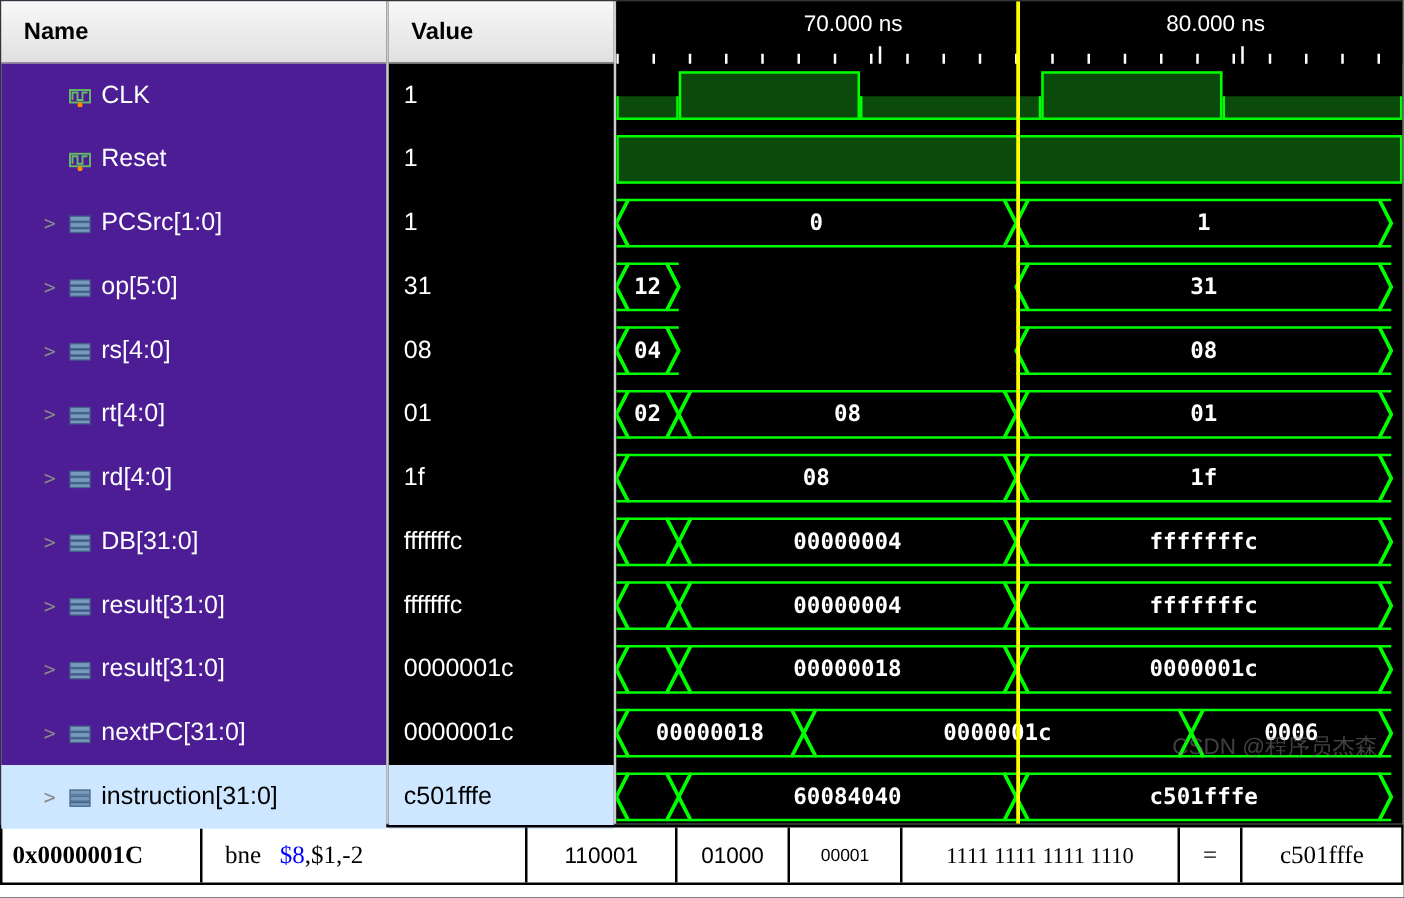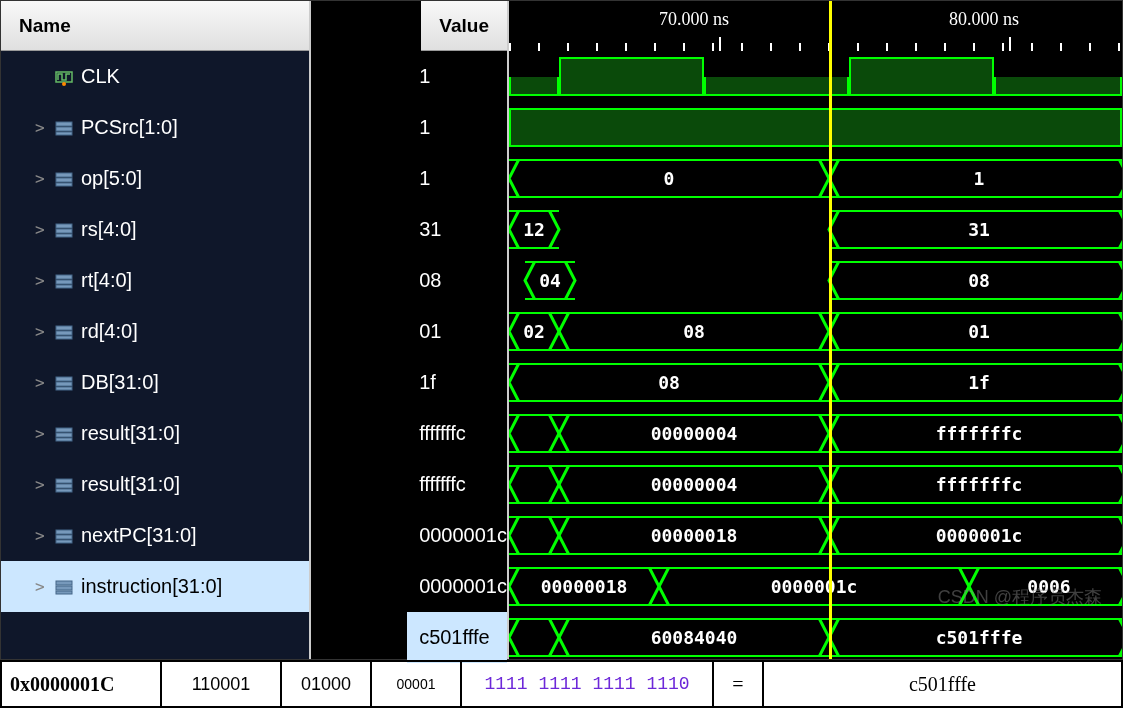--- a/index.html
+++ b/index.html
@@ -1,31 +1,31 @@
 <!DOCTYPE html>
 <html><head>
 <meta charset="utf-8">
 <style>
 * { margin: 0; padding: 0; box-sizing: border-box; }
 body { font-family: Arial, sans-serif; background: #fff; width: 1123px; }
 .container { display: flex; flex-direction: column; }
 .wave-viewer { display: flex; height: 660px; border: 1px solid #333; }
-.name-panel { width: 308px; background: #0f172a; display: flex; flex-direction: column; }
-.value-panel { width: 200px; background: #000; display: flex; flex-direction: column; border-left: 2px solid #ccc; border-right: 2px solid #ccc; align-items: flex-end; }
+.name-panel { width: 308px; background: #4c1d95; display: flex; flex-direction: column; }
+.value-panel { width: 184px; background: #000; display: flex; flex-direction: column; border-left: 2px solid #ccc; border-right: 2px solid #ccc; }
 .wave-panel { flex: 1; background: #000; position: relative; overflow: hidden; }
 .panel-header {
   background: linear-gradient(to bottom, #f8f8f8, #e0e0e0);
   border-bottom: 1px solid #999;
   padding: 14px 18px;
   font-weight: bold;
   font-size: 19px;
   color: #000;
   height: 50px;
 }
-.wave-header { background: #000; height: 50px; position: relative; color: #fff; font-family: Liberation Serif, serif; font-size: 18px; }
+.wave-header { background: #000; height: 50px; position: relative; color: #fff; font-family: Liberation Sans, sans-serif; font-size: 18px; }
 .tick-label { position: absolute; top: 8px; }
 .ruler { position: absolute; bottom: 0; left: 0; right: 0; height: 12px; }
 .tick { position: absolute; width: 2px; background: #fff; bottom: 0; }
 .signal-rows { flex: 1; display: flex; flex-direction: column; }
 .sig-row { height: 51px; display: flex; align-items: center; color: #fff; font-size: 20px; padding-left: 10px; font-family: Arial, sans-serif; position: relative; }
 .sig-row.highlighted { background: #cce7ff; color: #000; }
 .expand { color: #888; margin-right: 8px; font-size: 16px; font-family: monospace; width: 12px; }
 .sig-icon { margin-right: 8px; display: inline-flex; }
 .val-row { height: 51px; display: flex; align-items: center; color: #fff; font-size: 20px; padding-left: 12px; font-family: Arial, sans-serif; }
 .val-row.highlighted { background: #cce7ff; color: #000; }
@@ -56,20 +56,32 @@
             <span style="width:24px"></span>
             <span class="expand"></span>
             <span class="sig-icon">
               <svg width="18" height="18" viewBox="0 0 18 18">
                 <rect x="1" y="4" width="16" height="10" fill="none" stroke="#6b6" stroke-width="1.5"></rect>
                 <path d="M3 12 L3 6 L7 6 L7 12 L11 12 L11 6 L15 6" fill="none" stroke="#6b6" stroke-width="1.5"></path>
                 <circle cx="9" cy="16" r="2" fill="#f80"></circle>
               </svg>
             </span>
             <span>CLK</span>
+          </div>
+          <div class="sig-row">
+            <span style="width:24px"></span>
+            <span class="expand"></span>
+            <span class="sig-icon">
+              <svg width="18" height="18" viewBox="0 0 18 18">
+                <rect x="1" y="4" width="16" height="10" fill="none" stroke="#6b6" stroke-width="1.5"></rect>
+                <path d="M3 12 L3 6 L7 6 L7 12 L11 12 L11 6 L15 6" fill="none" stroke="#6b6" stroke-width="1.5"></path>
+                <circle cx="9" cy="16" r="2" fill="#f80"></circle>
+              </svg>
+            </span>
+            <span>Reset</span>
           </div>
           <div class="sig-row">
             <span style="width:24px"></span>
             <span class="expand">&gt;</span>
             <span class="sig-icon">
               <svg width="18" height="18" viewBox="0 0 18 18">
                 <rect x="1" y="3" width="16" height="4" fill="#79b" stroke="#468"></rect>
                 <rect x="1" y="8" width="16" height="4" fill="#79b" stroke="#468"></rect>
                 <rect x="1" y="13" width="16" height="3" fill="#79b" stroke="#468"></rect>
               </svg>
@@ -308,21 +320,21 @@
         <svg style="position:absolute;left:-2px;top:-2px;bottom:-2px;width:14px;height:calc(100% + 4px)" viewBox="0 0 14 40" preserveAspectRatio="none">
                 <path d="M12 0 L2 20 L12 40" fill="none" stroke="#00ff00" stroke-width="3"></path>
               </svg>
         <svg style="position:absolute;right:-2px;top:-2px;bottom:-2px;width:14px;height:calc(100% + 4px)" viewBox="0 0 14 40" preserveAspectRatio="none">
                 <path d="M2 0 L12 20 L2 40" fill="none" stroke="#00ff00" stroke-width="3"></path>
               </svg>
         <span>31</span>
       </div>
           </div>
           <div class="wave-row">
-            <div class="bus" style="left:16px;width:50px">
+            <div class="bus" style="left:0px;width:50px">
         <svg style="position:absolute;left:-2px;top:-2px;bottom:-2px;width:14px;height:calc(100% + 4px)" viewBox="0 0 14 40" preserveAspectRatio="none">
                 <path d="M12 0 L2 20 L12 40" fill="none" stroke="#00ff00" stroke-width="3"></path>
               </svg>
         <svg style="position:absolute;right:-2px;top:-2px;bottom:-2px;width:14px;height:calc(100% + 4px)" viewBox="0 0 14 40" preserveAspectRatio="none">
                 <path d="M2 0 L12 20 L2 40" fill="none" stroke="#00ff00" stroke-width="3"></path>
               </svg>
         <span>04</span>
       </div>
             <div class="bus" style="left:320px;width:300px">
         <svg style="position:absolute;left:-2px;top:-2px;bottom:-2px;width:14px;height:calc(100% + 4px)" viewBox="0 0 14 40" preserveAspectRatio="none">
@@ -528,20 +540,24 @@
         <span>c501fffe</span>
       </div>
           </div>
         </div>
       <div class="watermark">CSDN @程序员杰森</div>
     </div>
   </div>
 
   <div class="bottom-table">
     <div class="bt-cell" style="width:160px;justify-content:flex-start;font-weight:bold">0x0000001C</div>
+    <div class="bt-cell" style="width:260px;justify-content:flex-start">
+      &nbsp;&nbsp;<span>bne</span>&nbsp;&nbsp;&nbsp;
+      <span style="color:#0000ff">$8</span><span>,$1,-2</span>
+    </div>
     <div class="bt-cell" style="width:120px;font-family:Arial;font-size:18px">110001</div>
     <div class="bt-cell" style="width:90px;font-family:Arial;font-size:18px">01000</div>
     <div class="bt-cell" style="width:90px;font-family:Arial;font-size:14px">00001</div>
-    <div class="bt-cell" style="width:252px;color:#6d28d9;font-family:Liberation Mono, monospace;font-size:18px">1111 1111 1111 1110</div>
+    <div class="bt-cell" style="width:222px;color:#000000;font-family:Liberation Serif, serif;font-size:18px">1111 1111 1111 1110</div>
     <div class="bt-cell" style="width:50px">=</div>
     <div class="bt-cell" style="flex:1">c501fffe</div>
   </div>
 </div>
 
 </body></html>

